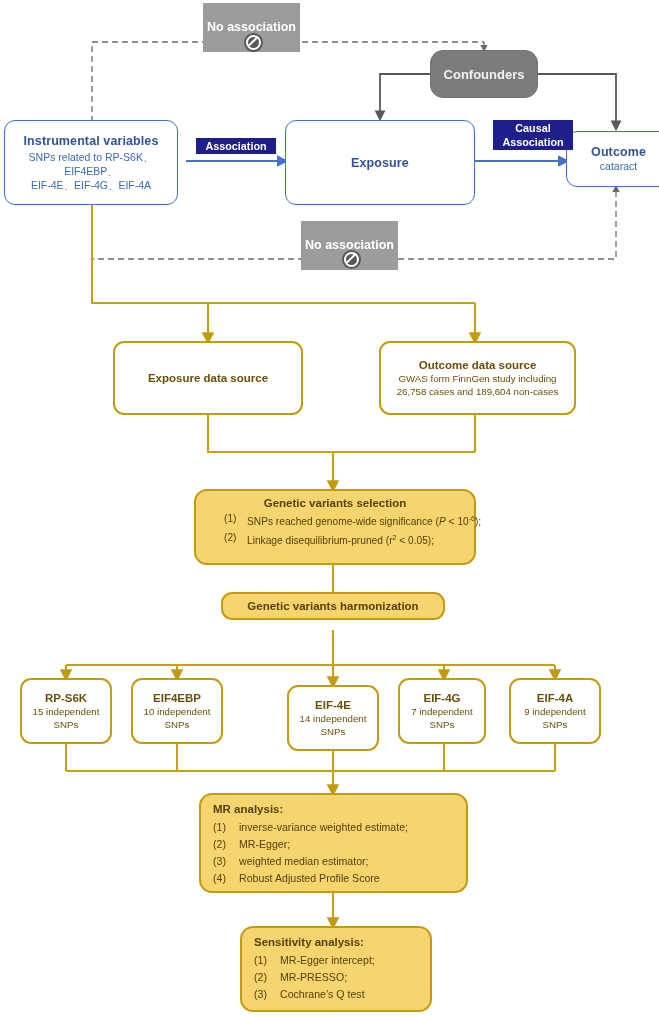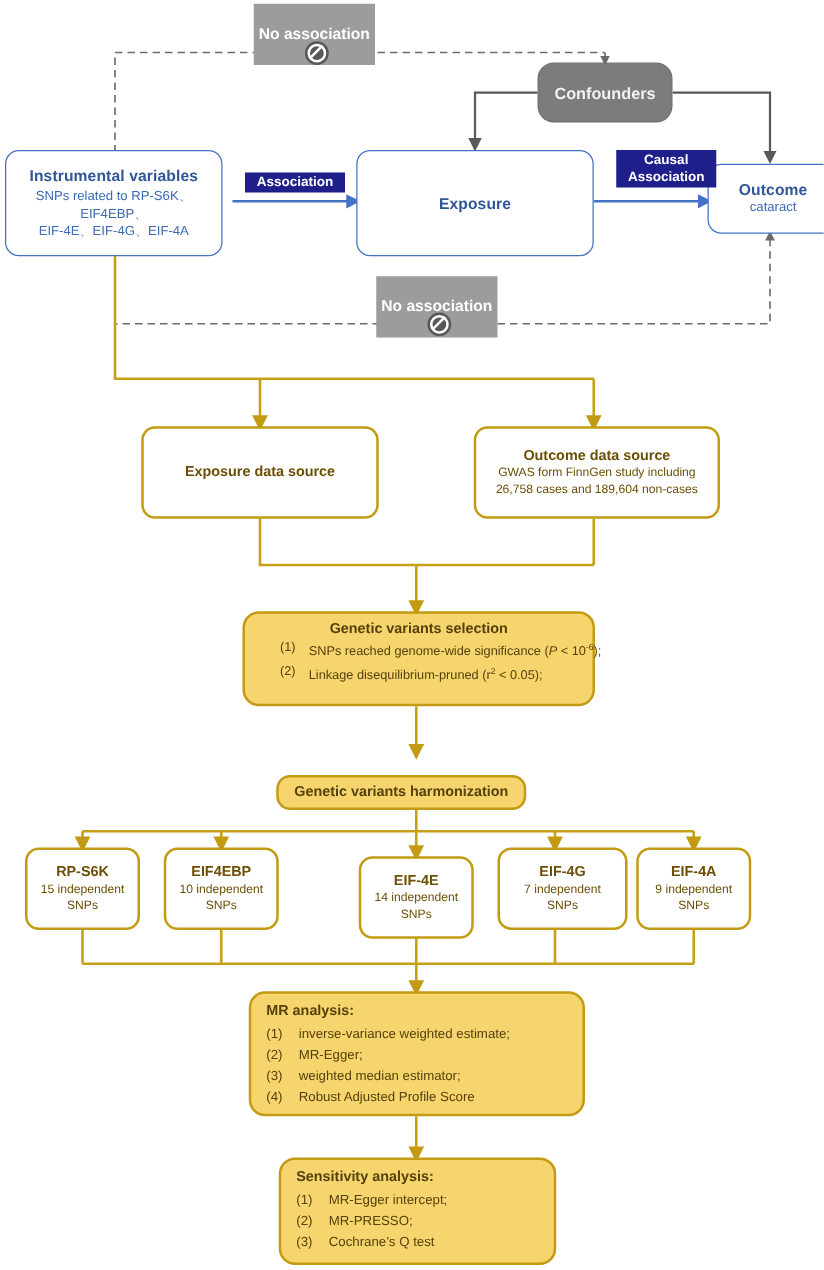--- a/index.html
+++ b/index.html
@@ -293,21 +293,21 @@
     <div class="row">
       <span class="num">(1)</span>
       <span>SNPs reached genome-wide significance (<span class="ital">P</span> &lt; 10<sup>-6</sup>);</span>
     </div>
     <div class="row">
       <span class="num">(2)</span>
       <span>Linkage disequilibrium-pruned (r<sup>2</sup> &lt; 0.05);</span>
     </div>
   </div>
 
-  <div class="node goldfill" style="left:221px;top:620px;width:200px;height:28px;">
+  <div class="node goldfill" style="left:221px;top:592px;width:224px;height:28px;">
     <div class="ttl">Genetic variants harmonization</div>
   </div>
 
   <div class="node gold" style="left:20px;top:678px;width:92px;height:66px;">
     <div class="ttl">RP-S6K</div>
     <div class="sub">
       <span>15 independent</span><br>
       <span>SNPs</span>
     </div>
   </div>
@@ -321,21 +321,21 @@
   </div>
 
   <div class="node gold" style="left:287px;top:685px;width:92px;height:66px;">
     <div class="ttl">EIF-4E</div>
     <div class="sub">
       <span>14 independent</span><br>
       <span>SNPs</span>
     </div>
   </div>
 
-  <div class="node gold" style="left:398px;top:678px;width:104px;height:66px;">
+  <div class="node gold" style="left:398px;top:678px;width:88px;height:66px;">
     <div class="ttl">EIF-4G</div>
     <div class="sub">
       <span>7 independent</span><br>
       <span>SNPs</span>
     </div>
   </div>
 
   <div class="node gold" style="left:509px;top:678px;width:92px;height:66px;">
     <div class="ttl">EIF-4A</div>
     <div class="sub">
@@ -357,21 +357,21 @@
     <div class="row">
       <span class="num">(3)</span>
       <span>weighted median estimator;</span>
     </div>
     <div class="row">
       <span class="num">(4)</span>
       <span>Robust Adjusted Profile Score</span>
     </div>
   </div>
 
-  <div class="listbox" style="left:223px;top:926px;width:222px;height:86px;">
+  <div class="listbox" style="left:240px;top:926px;width:192px;height:86px;">
     <div class="hd">Sensitivity  analysis:</div>
     <div class="row">
       <span class="num">(1)</span>
       <span>MR-Egger intercept;</span>
     </div>
     <div class="row">
       <span class="num">(2)</span>
       <span>MR-PRESSO;</span>
     </div>
     <div class="row">

